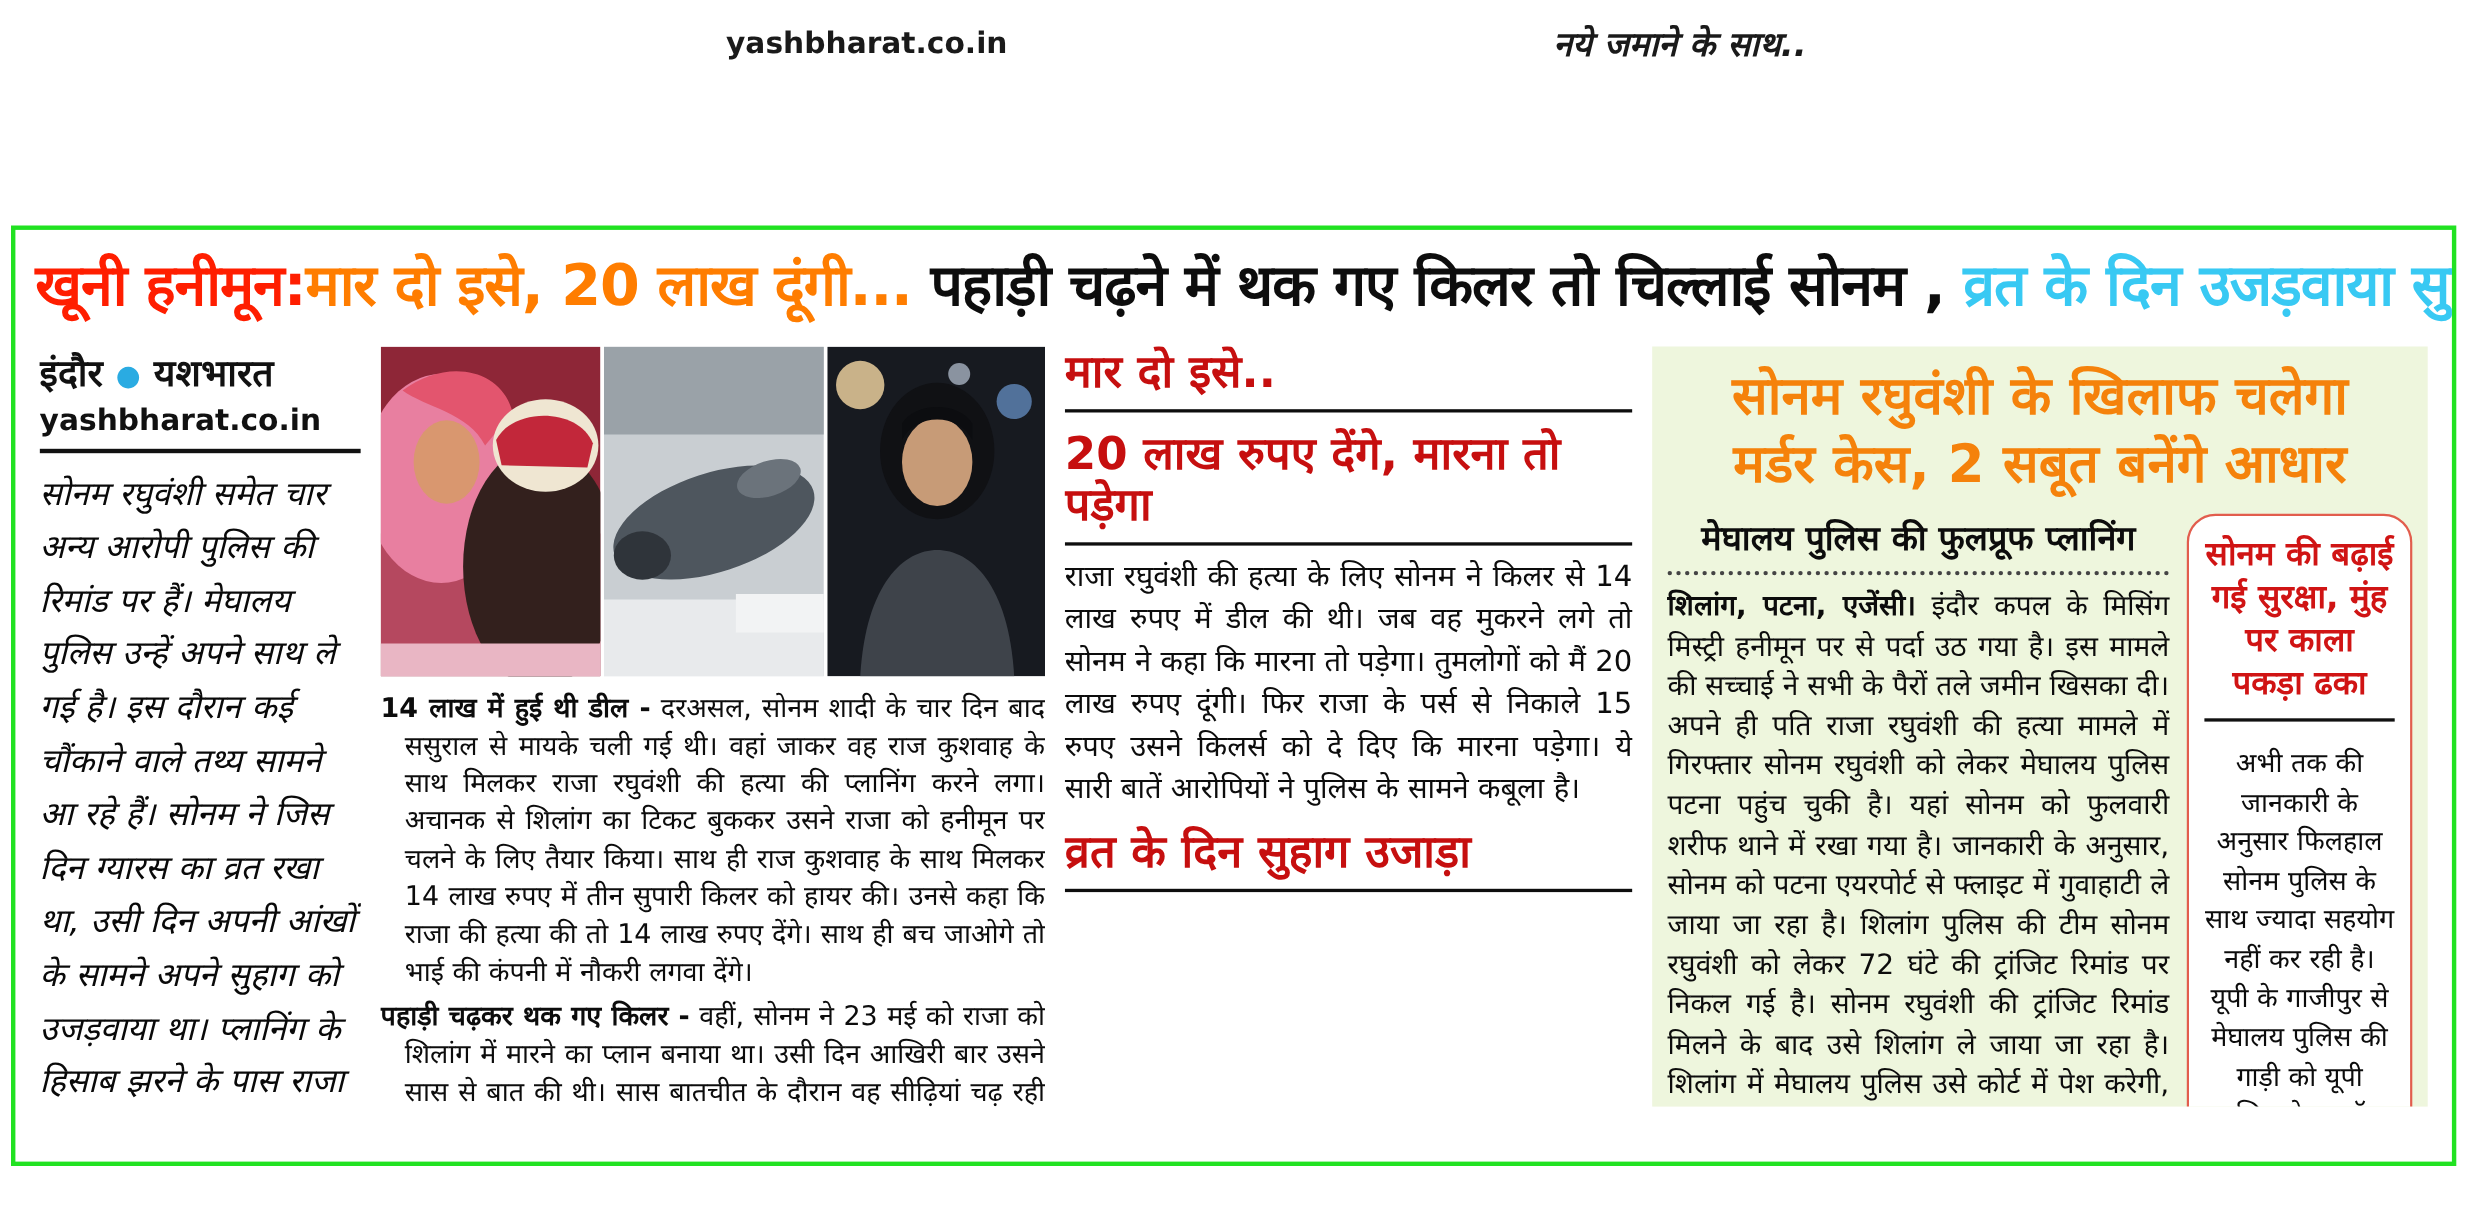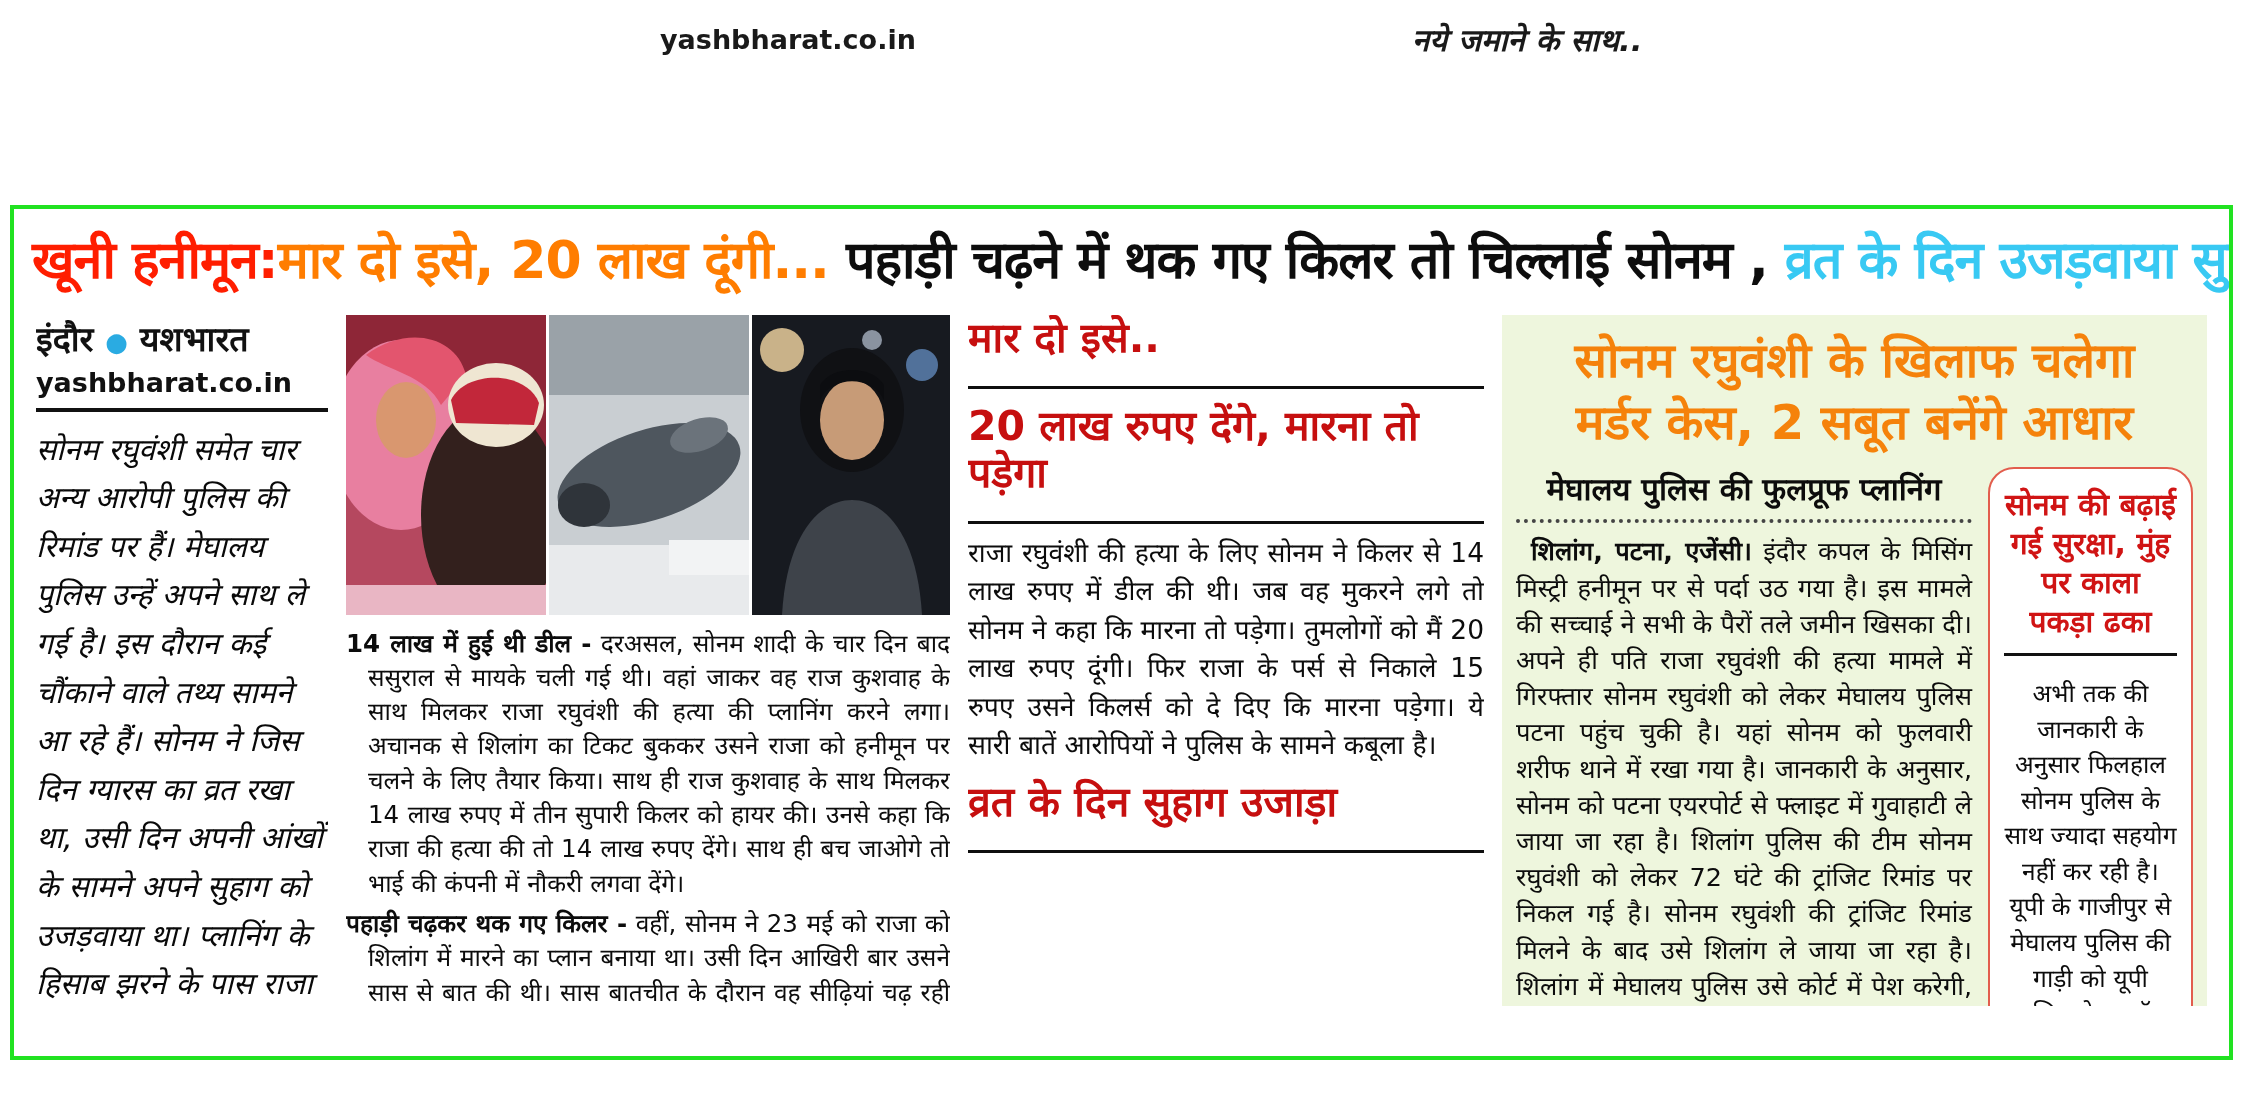--- a/index.html
+++ b/index.html
@@ -43,32 +43,32 @@
   .photos{display:flex;gap:3px;}
   .photo{width:200px;height:300px;flex:none;overflow:hidden;}
   .photo svg{display:block;width:100%;height:100%;}
   .captions{margin-top:12px;font-size:24.5px;line-height:1.4;text-align:justify;color:#0c0c0c;}
   .cap-para{padding-left:22px;text-indent:-22px;margin:0 0 6px 0;}
   .cap-lead{font-weight:bold;}
 
   
   .sec{margin-bottom:14px;}
   .sec-head{color:#c60f0f;font-weight:bold;font-size:41px;line-height:1.15;
-            border-bottom:3px solid #0e0e0e;padding-bottom:24px;margin-bottom:10px;}
+            border-bottom:3px solid #0e0e0e;padding-bottom:10px;margin-bottom:10px;}
   .sec-body{font-size:26.5px;line-height:1.45;text-align:justify;color:#0c0c0c;}
 
   
   .rp-head{color:#f5820b;font-weight:bold;font-size:48px;line-height:1.3;text-align:center;margin:4px 0 14px 0;}
   .rp-cols{display:flex;gap:16px;}
   .rp-left{width:456px;flex:none;}
   .rp-right{flex:1;}
   .rp-sub-head{font-weight:bold;font-size:31px;text-align:center;color:#0c0c0c;
                border-bottom:4px dotted #444;padding-bottom:10px;margin-bottom:10px;}
   .rp-body{font-size:25.5px;line-height:1.42;text-align:justify;color:#0c0c0c;}
-  .rp-dateline{font-weight:bold;margin-left:15px;}
+  .rp-dateline{font-weight:bold;}
   .whitebox{background:#ffffff;border:2px solid #e25d4d;border-radius:26px;padding:16px 14px;box-sizing:border-box;}
   .wb-head{color:#d01414;font-weight:bold;font-size:30px;line-height:1.3;text-align:center;
            border-bottom:3px solid #111;padding-bottom:12px;margin-bottom:20px;}
   .wb-body{font-size:24.5px;line-height:1.45;text-align:center;color:#0c0c0c;}
 </style>
 </head>
 <body>
 
 <div class="page">
 

